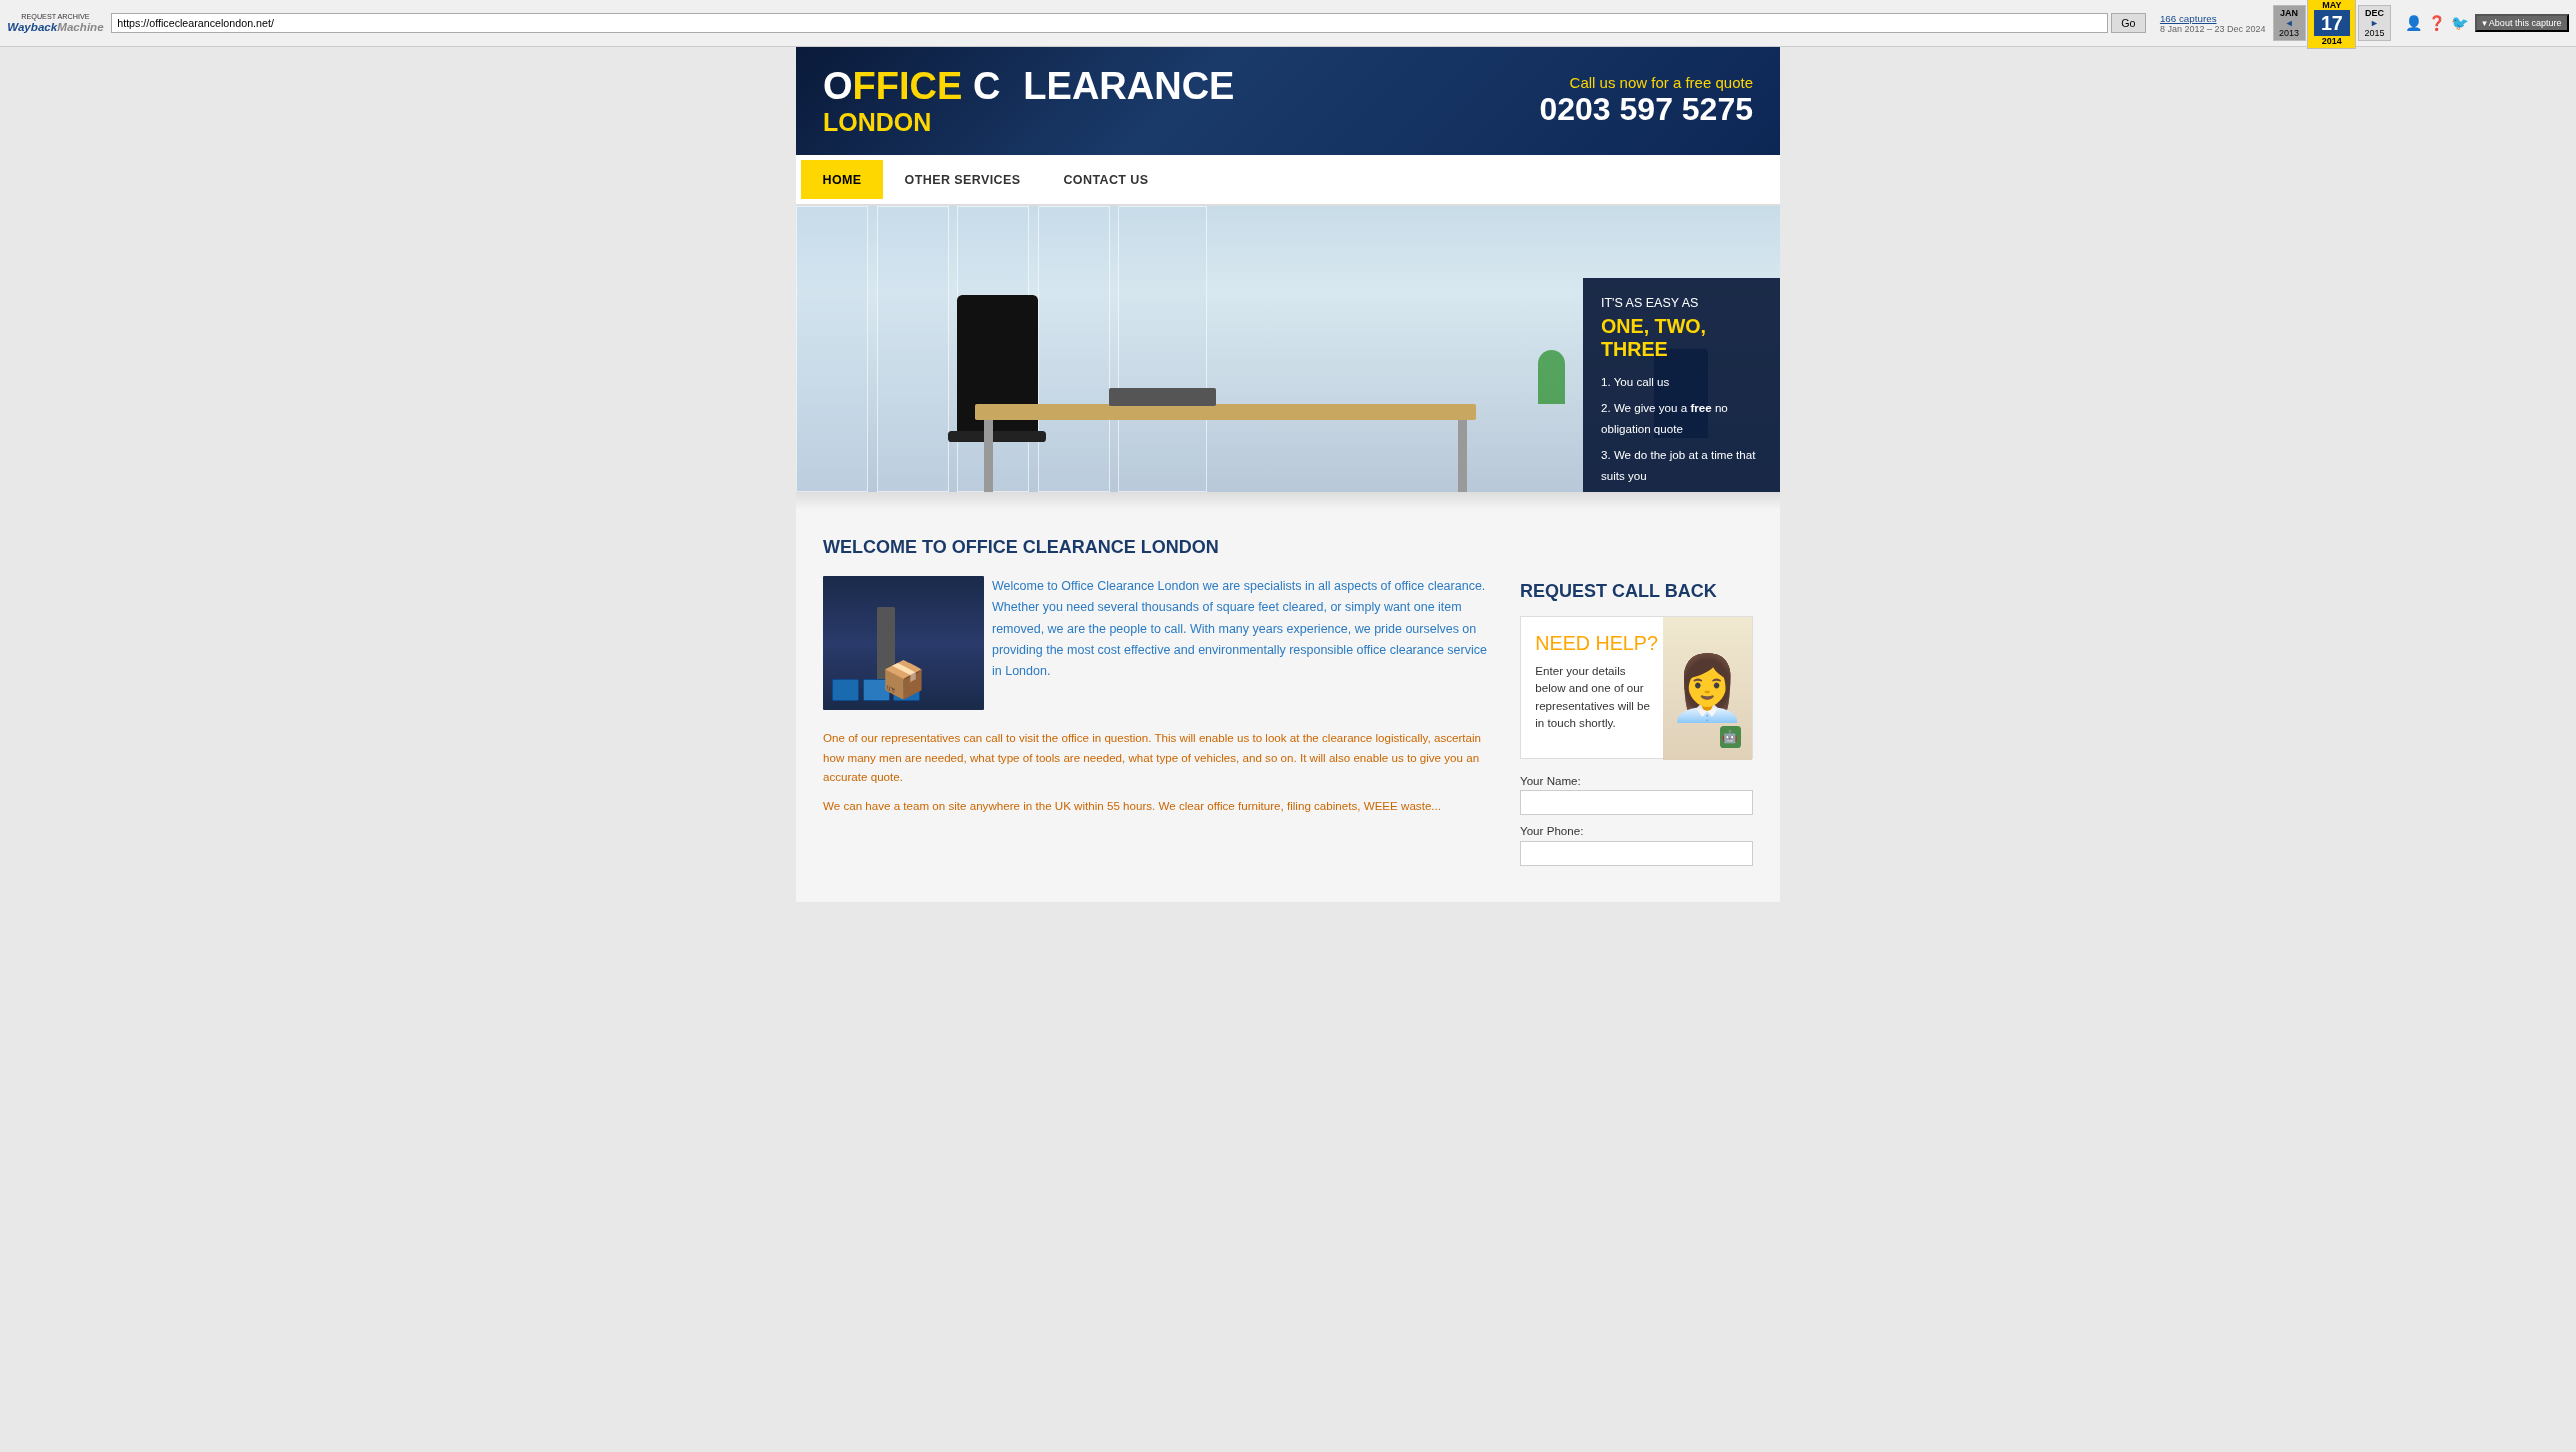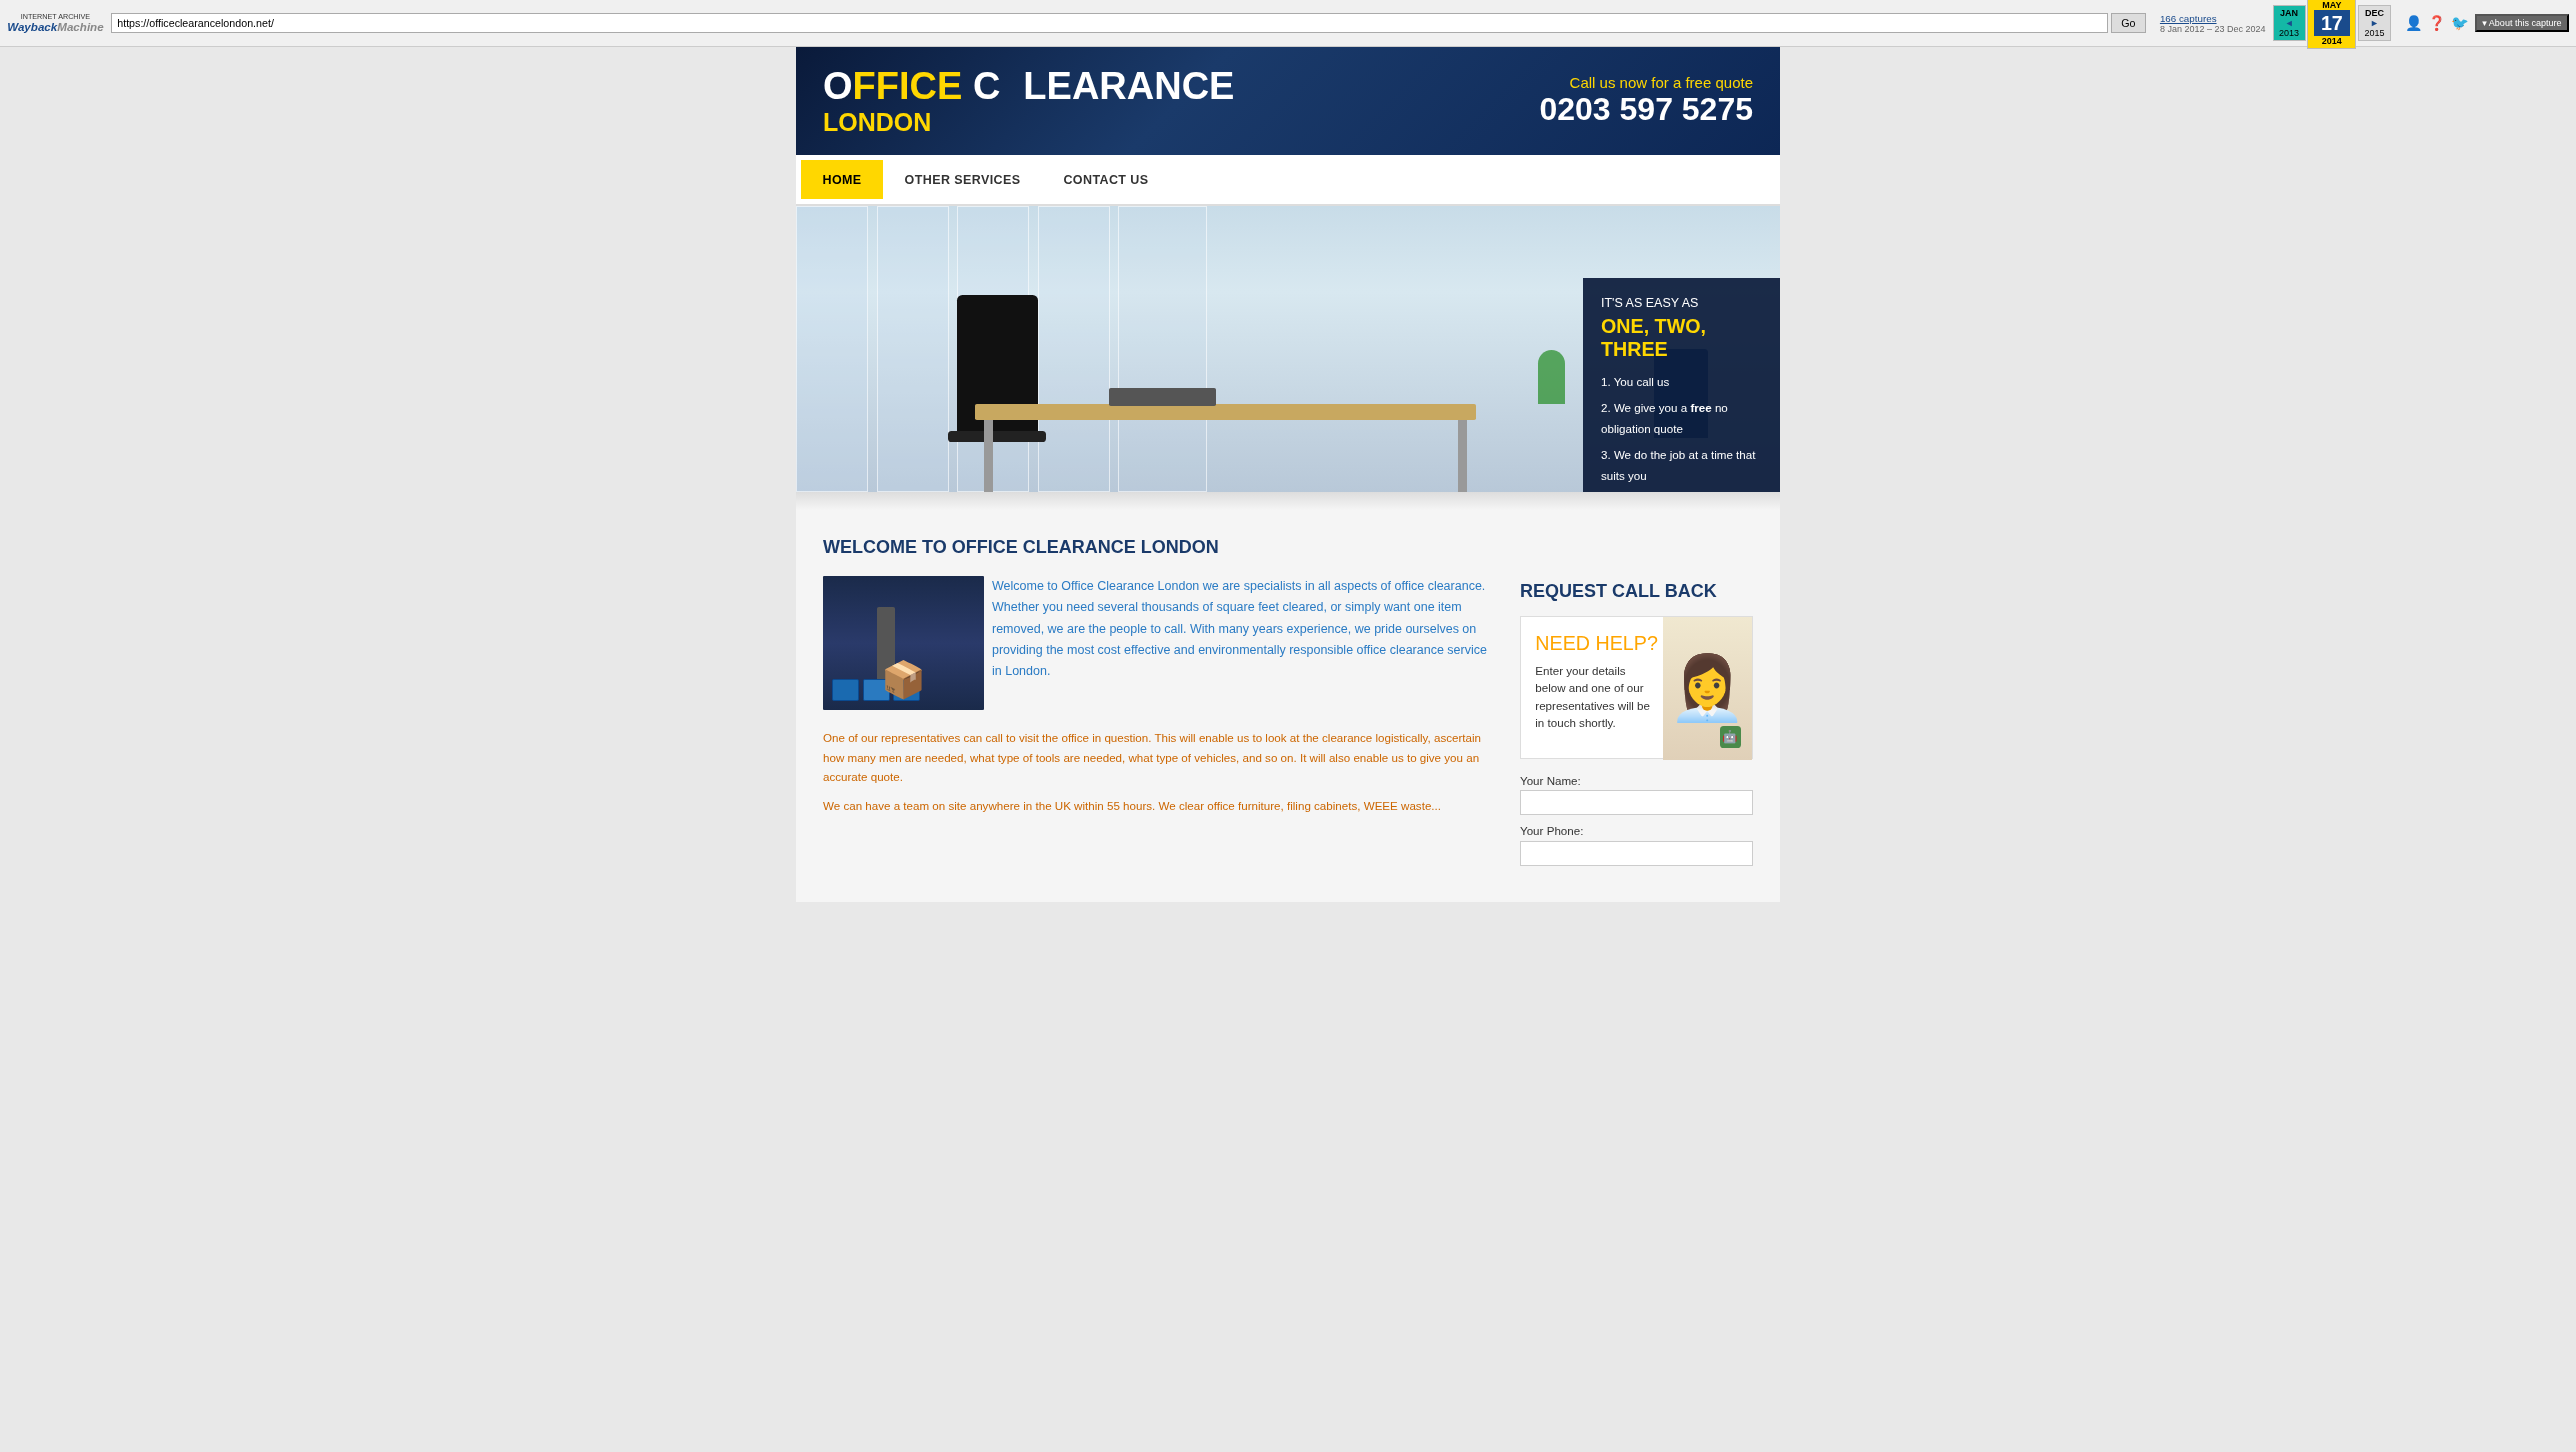--- a/index.html
+++ b/index.html
@@ -241,35 +241,35 @@
     .hero-divider {
       height: 18px;
       background: linear-gradient(to bottom, #ddd, #f5f5f5);
     }
   </style>
 </head>
 <body>
 
 <div class="wayback-bar">
   <div class="wayback-logo">
-    <span class="ia-text">INTERNET ARCHIVE</span>
+    <span class="ia-text">REQUEST ARCHIVE</span>
     <span>
       <span style="color:#1a4b8c;font-weight:bold;font-style:italic;font-size:11.6px;">Wayback</span><span style="color:#888;font-weight:bold;font-style:italic;font-size:11.6px;">Machine</span>
     </span>
   </div>
   <div class="url-bar">
     <input class="url-input" type="text" value="https://officeclearancelondon.net/" style="">
     <button class="go-btn">Go</button>
   </div>
   <div style="display:flex;flex-direction:column;margin-left:7.2px;">
     <a class="wayback-captures" href="#">166 captures</a>
     <span class="wayback-date">8 Jan 2012 – 23 Dec 2024</span>
   </div>
   <div style="display:flex;align-items:center;gap:1.8px;margin-left:auto;">
-    <div style="display:flex;flex-direction:column;align-items:center;font-size:9px;background:#14b8a6;border:0.9px solid #bbb;padding:1.8px 5.4px;">
+    <div style="display:flex;flex-direction:column;align-items:center;font-size:9px;background:#a3a3a3;border:0.9px solid #bbb;padding:1.8px 5.4px;">
       <span style="font-weight:bold;">JAN</span>
       <span style="color:#1a4b8c;">◄</span>
       <span>2013</span>
     </div>
     <div style="display:flex;flex-direction:column;align-items:center;font-size:9px;background:#ffd700;border:0.9px solid #bbb;padding:1.8px 5.4px;font-weight:bold;">
       <span>MAY</span>
       <div style="background:#1a4b8c;color:white;font-size:19.7px;font-weight:bold;padding:1.8px 7.2px;">17</div>
       <span>2014</span>
     </div>
     <div style="display:flex;flex-direction:column;align-items:center;font-size:9px;background:#ddd;border:0.9px solid #bbb;padding:1.8px 5.4px;">

